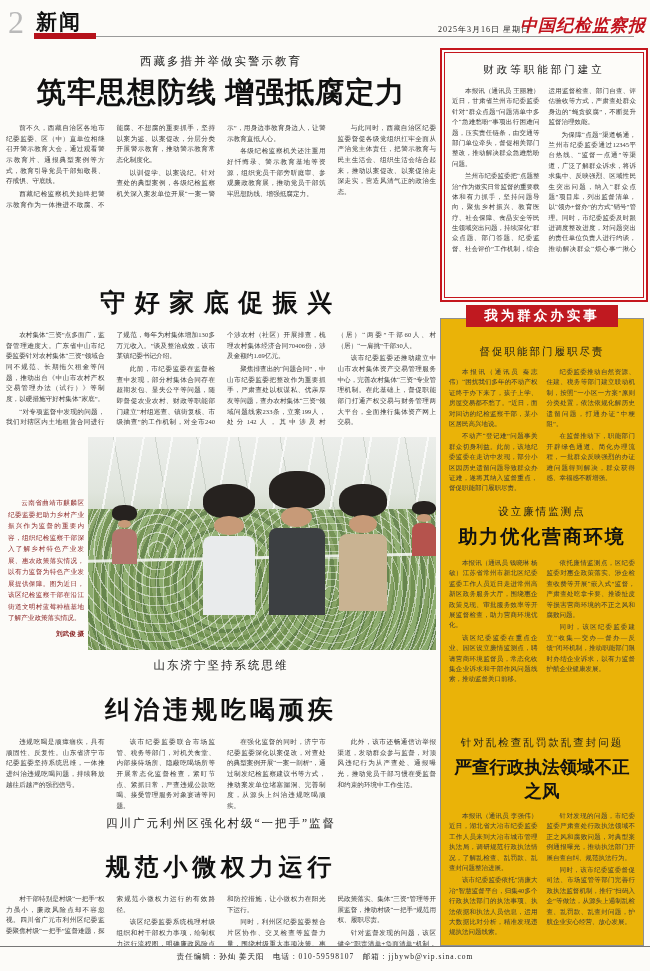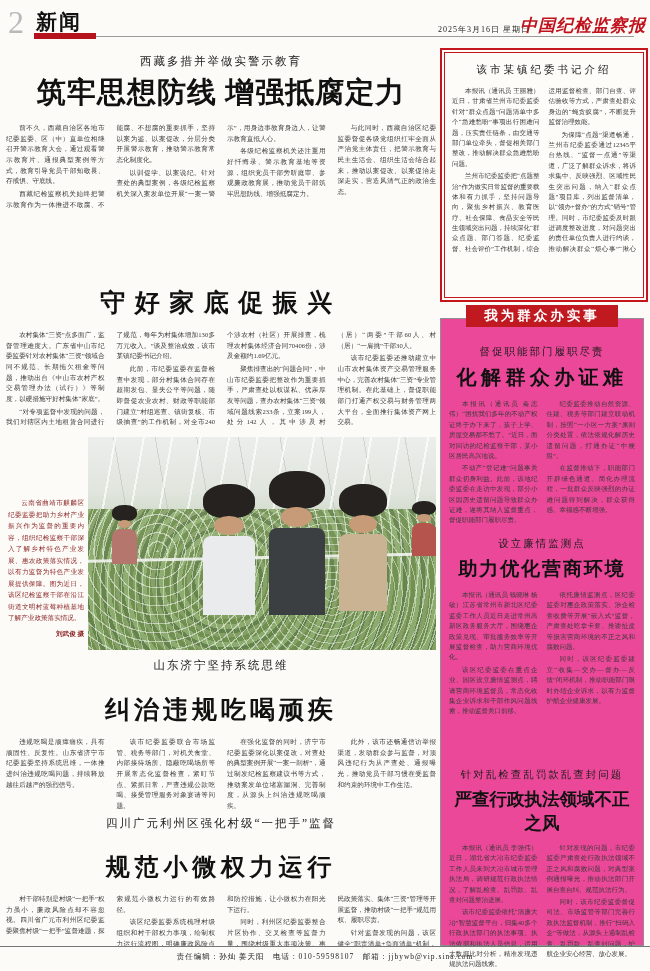--- a/index.html
+++ b/index.html
@@ -51,21 +51,21 @@
   .figure .hair{height:26%;border-radius:46% 46% 40% 40%;background:#26221f;}
   .figure .face{height:14%;width:56%;margin:-4% auto 0;border-radius:50%;background:#c79a78;}
   .figure .torso{height:60%;margin-top:2%;border-radius:8px 8px 0 0;}
   
   .redbox{position:absolute;left:440px;top:48px;width:204px;height:250px;border:2px solid #c5161d;background:#fdfcf9;}
   .redbox-inner{position:absolute;inset:2px;border:1px solid #c5161d;padding:10px 7px 6px;box-sizing:border-box;}
   .redbox .kicker{font-size:10.5px;letter-spacing:3px;}
   .redbox .headline{text-align:center;font-size:21.5px;font-weight:bold;color:#111;margin-top:6px;letter-spacing:.5px;}
   .redbox .body{margin-top:9px;height:178px;}
   
-  .rightbox{position:absolute;left:440px;top:318px;width:204px;height:628px;border:1px solid #8f8f8f;background:#ec4899;box-sizing:border-box;padding:26px 8px 4px;}
+  .rightbox{position:absolute;left:440px;top:318px;width:204px;height:628px;border:1px solid #8f8f8f;background:#eab308;box-sizing:border-box;padding:26px 8px 4px;}
   .banner{position:absolute;left:466px;top:305px;width:152px;height:22px;background:#c01920;color:#fff;
     display:flex;align-items:center;justify-content:center;font-size:13.5px;font-weight:bold;letter-spacing:3px;z-index:3;}
   .sub{margin-bottom:10px;}
   .sub .kicker{font-size:10.5px;letter-spacing:2px;}
   .sub .headline{text-align:center;font-weight:bold;margin-top:5px;color:#111;}
   .hl-red{color:#b5121b;font-size:20px;letter-spacing:.22em;}
   .hl-g{font-size:19px;letter-spacing:.1em;}
   .hl-h{font-size:17.5px;letter-spacing:0;}
   .sub .body{margin-top:8px;}
   .sub-f .body{height:128px;}
@@ -166,35 +166,34 @@
     <div class="body cols4" style="height:64px;">
         <p class="para">村干部特别是村级“一把手”权力虽小，廉政风险点却不容忽视。四川省广元市利州区纪委监委聚焦村级“一把手”监督难题，探索规范小微权力运行的有效路径。</p>
         <p class="para">该区纪委监委系统梳理村级组织和村干部权力事项，绘制权力运行流程图，明确廉政风险点和防控措施，让小微权力在阳光下运行。</p>
         <p class="para">同时，利州区纪委监委整合片区协作、交叉检查等监督力量，围绕村级重大事项决策、惠民政策落实、集体“三资”管理等开展监督，推动村级“一把手”规范用权、履职尽责。</p>
         <p class="para">针对监督发现的问题，该区健全“职责清单+负面清单”机制，推动以点带面整改，并依托村级纪检组织和监察信息员，打通基层监督“最后一公里”，以有力监督护航乡村全面振兴。</p>
       </div>
   </div>
 
   <div class="redbox">
     <div class="redbox-inner">
-      <div class="kicker">该市某镇纪委书记介绍</div>
+      <div class="kicker">财政等职能部门建立</div>
       <div class="body cols2">
           <p class="para">本报讯（通讯员 王丽雅）近日，甘肃省兰州市纪委监委针对“群众点题”问题清单中多个“急难愁盼”事项出行困难问题，压实责任链条，由交通等部门单位牵头，督促相关部门整改，推动解决群众急难愁盼问题。</p>
           <p class="para">兰州市纪委监委把“点题整治”作为做实日常监督的重要载体和有力抓手，坚持问题导向，聚焦乡村振兴、教育医疗、社会保障、食品安全等民生领域突出问题，持续深化“群众点题、部门答题、纪委监督、社会评价”工作机制，综合运用监督检查、部门自查、评估验收等方式，严肃查处群众身边的“蝇贪蚁腐”，不断提升监督治理效能。</p>
           <p class="para">为保障“点题”渠道畅通，兰州市纪委监委通过12345平台热线、“监督一点通”等渠道，广泛了解群众诉求，将诉求集中、反映强烈、区域性民生突出问题，纳入“群众点题”项目库，列出监督清单，以“领办+督办”的方式“销号”管理。同时，市纪委监委及时跟进调度整改进度，对问题突出的责任单位负责人进行约谈，推动解决群众“烦心事”“揪心事”，着力打通服务群众“最后一公里”。</p>
         </div>
     </div>
   </div>
 
   <div class="banner">我为群众办实事</div>
   <div class="rightbox">
 
     <div class="sub sub-f">
       <div class="kicker">督促职能部门履职尽责</div>
-      <div class="headline hl-red">化解群众办证难</div>
       <div class="body cols2">
           <p class="para">本报讯（通讯员 秦志伟）“困扰我们多年的不动产权证终于办下来了，孩子上学、房屋交易都不愁了。”近日，面对回访的纪检监察干部，某小区居民高兴地说。</p>
           <p class="para">不动产“登记难”问题事关群众切身利益。此前，该地纪委监委在走访中发现，部分小区因历史遗留问题导致群众办证难，遂将其纳入监督重点，督促职能部门履职尽责。</p>
           <p class="para">纪委监委推动自然资源、住建、税务等部门建立联动机制，按照“一小区一方案”原则分类处置，依法依规化解历史遗留问题，打通办证“中梗阻”。</p>
           <p class="para">在监督推动下，职能部门开辟绿色通道、简化办理流程，一批群众反映强烈的办证难问题得到解决，群众获得感、幸福感不断增强。</p>
         </div>
     </div>
 
     <div class="sub sub-g">
       <div class="kicker">设立廉情监测点</div>

